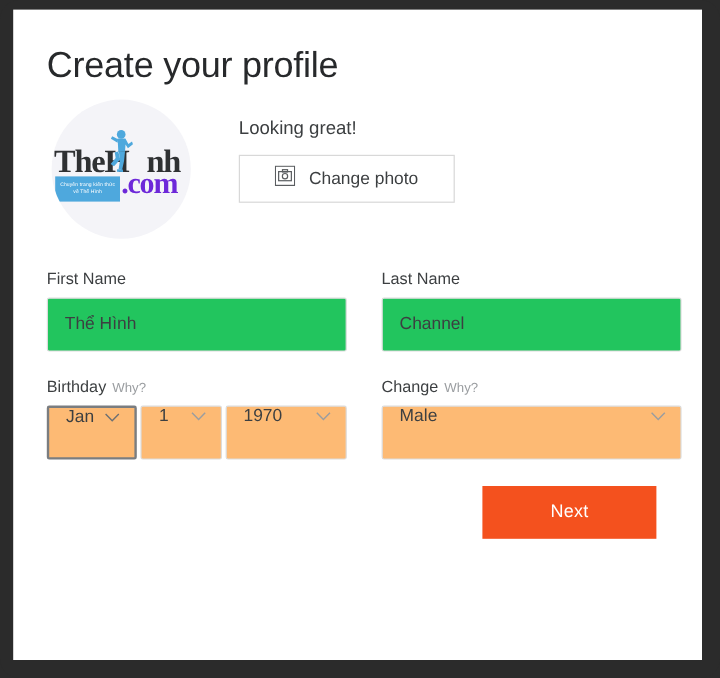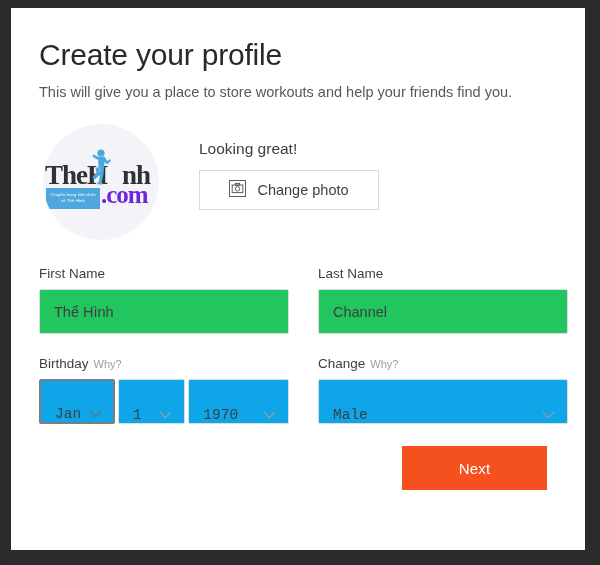--- a/index.html
+++ b/index.html
@@ -118,29 +118,28 @@
     font-family: "Liberation Sans", sans-serif;
     background: #22c55e;
     outline: none;
   }
 
   .sel {
     position: relative;
     height: 45px;
     border: 1px solid #dcdcdc;
     border-radius: 2px;
-    background: #0ea5e9;
-    display: flex;
-    align-items: flex-end;
+    background: #fdba74;
+    display: flex;
+    align-items: flex-start;
     padding: 0 12px 0 14px;
     font-size: 14.5px;
     color: #3c3f41;
     cursor: pointer;
     user-select: none;
-    font-family: Liberation Mono, monospace;
   }
   .sel.focused {
     border: 2px solid #7a7d80;
   }
   .sel .val { flex: 1 1 auto; }
   .chev {
     flex: 0 0 auto;
     margin-left: 8px;
     display: block;
   }
@@ -208,21 +207,20 @@
   }
 </style>
 </head>
 <body>
 
 <div id="root">
   <div class="card">
     <div class="inner">
 
       <h1 class="page-title">Create your profile</h1>
-      <p class="page-sub">This will give you a place to store workouts and help your friends find you.</p>
 
       <div class="photo-row">
 
         <div class="avatar">
           <div class="logo-wrap">
             <div class="logo-text">
               <span>TheH</span><span style="display:inline-block;width:15px"></span><span>nh</span>
             </div>
             <div class="logo-figure">
               <svg width="26" height="40" viewBox="0 0 26 40" aria-hidden="true">

